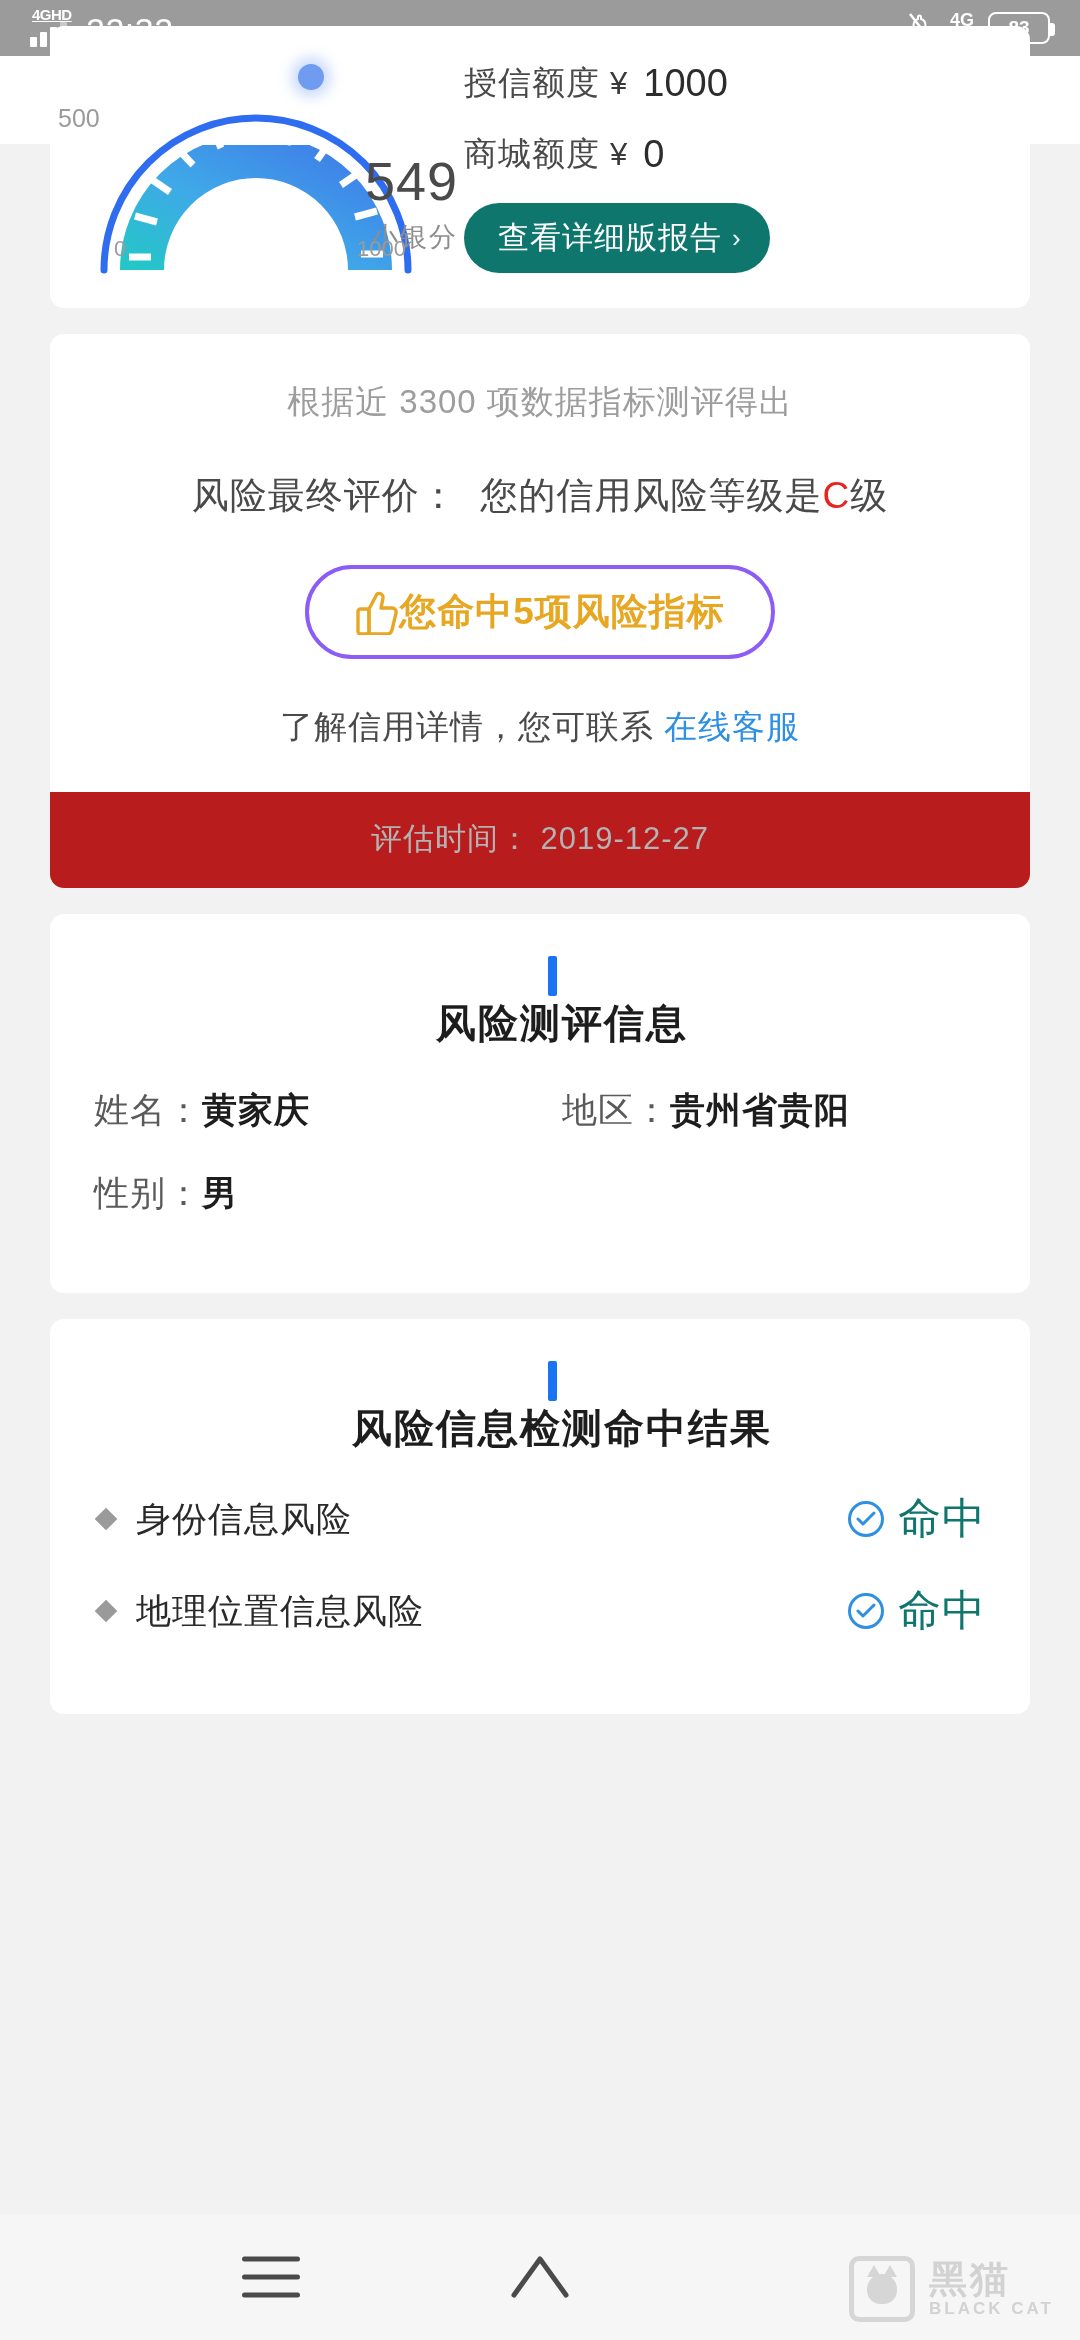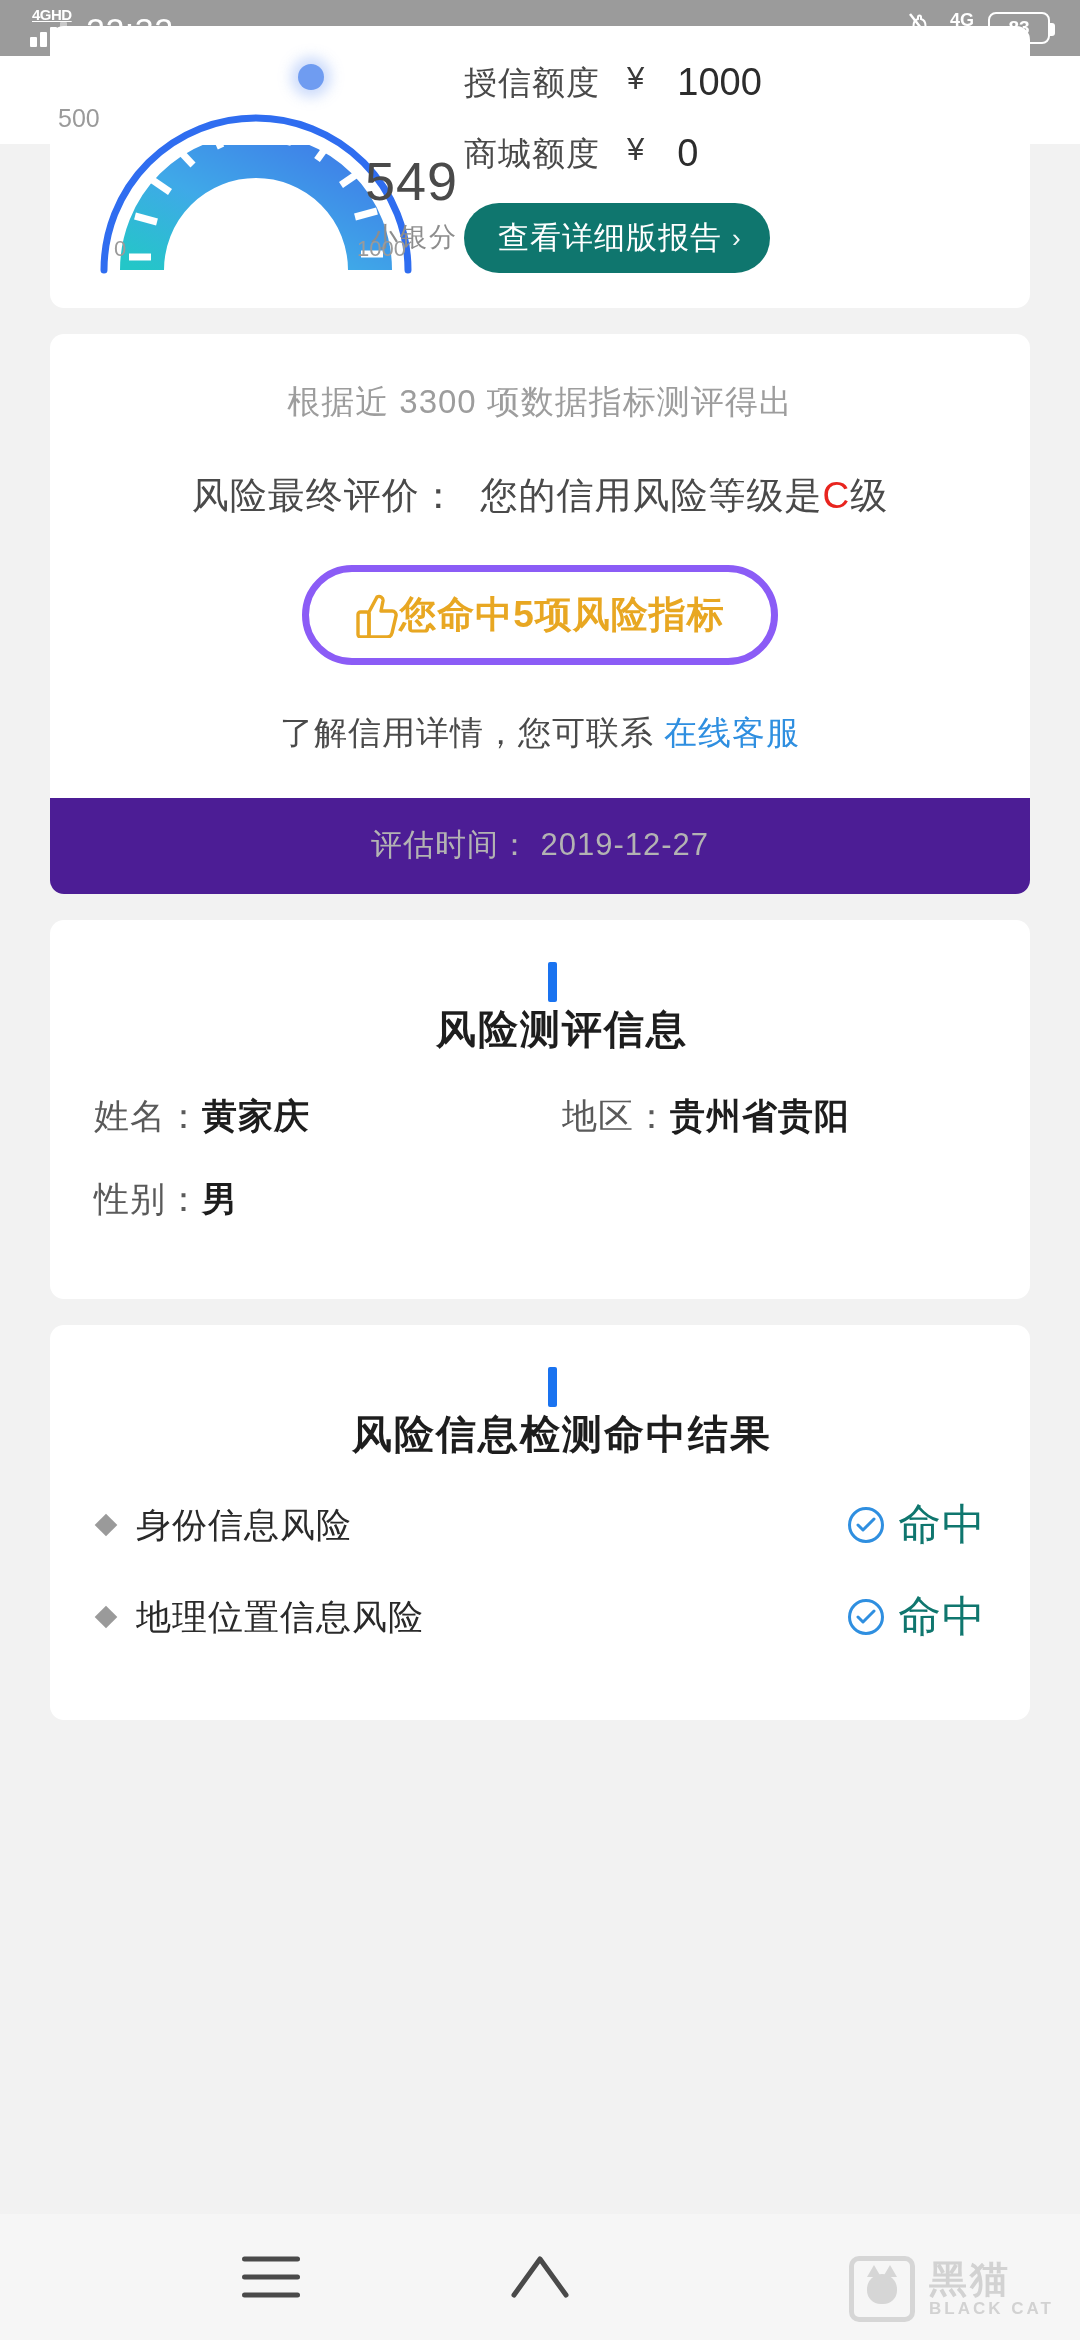--- a/index.html
+++ b/index.html
@@ -52,42 +52,42 @@
   .g-center{ position:absolute; left:12px; right:0; top:112px; text-align:right; }
   .g-score{ font-size:54px; color:#4a4a4a; font-weight:500; line-height:1; letter-spacing:1px;}
   .g-unit{ font-size:27px; color:#8d8d8d; margin-top:11px; letter-spacing:2px;}
   .g-min{ position:absolute; left:56px; top:194px; font-size:22px; color:#9a9a9a; }
   .g-max{ position:absolute; right:52px; top:194px; font-size:22px; color:#9a9a9a; }
   .g-mid{ position:absolute; left:0; right:0; top:62px; font-size:25px; color:#9a9a9a; }
   .knob{ position:absolute; width:26px; height:26px; border-radius:50%; background:#6f9cf1;
          box-shadow:0 0 13px 7px rgba(120,160,245,.38); left:240px; top:22px; }
 
   .gauge-right{ flex:1; padding-left:6px; }
-  .amt-row{ display:flex; align-items:flex-start; font-size:33px; color:#3a3a3a; margin-bottom:26px; white-space:nowrap;gap:17px;}
+  .amt-row{ display:flex; align-items:center; font-size:33px; color:#3a3a3a; margin-bottom:26px; white-space:nowrap;}
   .amt-label{ color:#494949; letter-spacing:1px; }
   .amt-yen{ margin:0 16px 0 10px; font-size:31px; }
   .amt-val{ font-size:38px; color:#2c2c2c; }
   .detail-btn{ display:inline-flex; align-items:center; justify-content:center;
     background:#0f766e; color:#fff; border-radius:40px; height:70px; padding:0 28px 0 34px;
     font-size:31px; letter-spacing:1px; cursor:pointer; border:none; }
   .detail-btn .chev{ margin-left:10px; font-size:26px; opacity:.95; }
 
   
   .risk-card{ padding:46px 0 0 0; text-align:center; }
   .r-sub{ font-size:33px; color:#9d9d9d; letter-spacing:1px; }
   .r-eval{ font-size:37px; color:#4a4a4a; margin-top:46px; letter-spacing:1px;}
   .r-eval .lv{ color:#e8241e; }
   .pill{ display:inline-flex; align-items:center; margin-top:44px;
-         border:7px solid #8b5cf6; color:#e8a722; border-radius:60px;
+         border:4px solid #8b5cf6; color:#e8a722; border-radius:60px;
          padding:18px 46px; font-size:37px; font-weight:bold; letter-spacing:1px; cursor:pointer;
          background:#fff; }
   .pill svg{ display:block; }
   .r-contact{ font-size:33px; color:#4a4a4a; margin-top:46px; letter-spacing:1px; }
   .r-contact .lnk{ color:#2f8fe0; cursor:pointer; }
-  .r-time{ margin-top:42px; background:#4c1d95; padding:26px 0 28px 0; border-radius:0 0 14px 14px;
+  .r-time{ margin-top:42px; background:#b91c1c; padding:26px 0 28px 0; border-radius:0 0 14px 14px;
            font-size:31px; color:#b3b3b3; letter-spacing:1px; }
 
   
   .sec-card{ padding:42px 0 40px 0; }
   .sec-head{ display:flex; align-items:center; padding-left:44px;flex-direction:column; }
   .sec-bar{ width:9px; height:40px; background:#1a73f0; border-radius:2px; margin-right:20px; }
   .sec-title{ font-size:40px; color:#1d1d1d; font-weight:bold; letter-spacing:2px; }
 
   .info-grid{ display:flex; flex-wrap:wrap; padding:36px 0 0 44px; }
   .info-item{ width:50%; display:flex; align-items:baseline; font-size:35px; margin-bottom:36px; }

